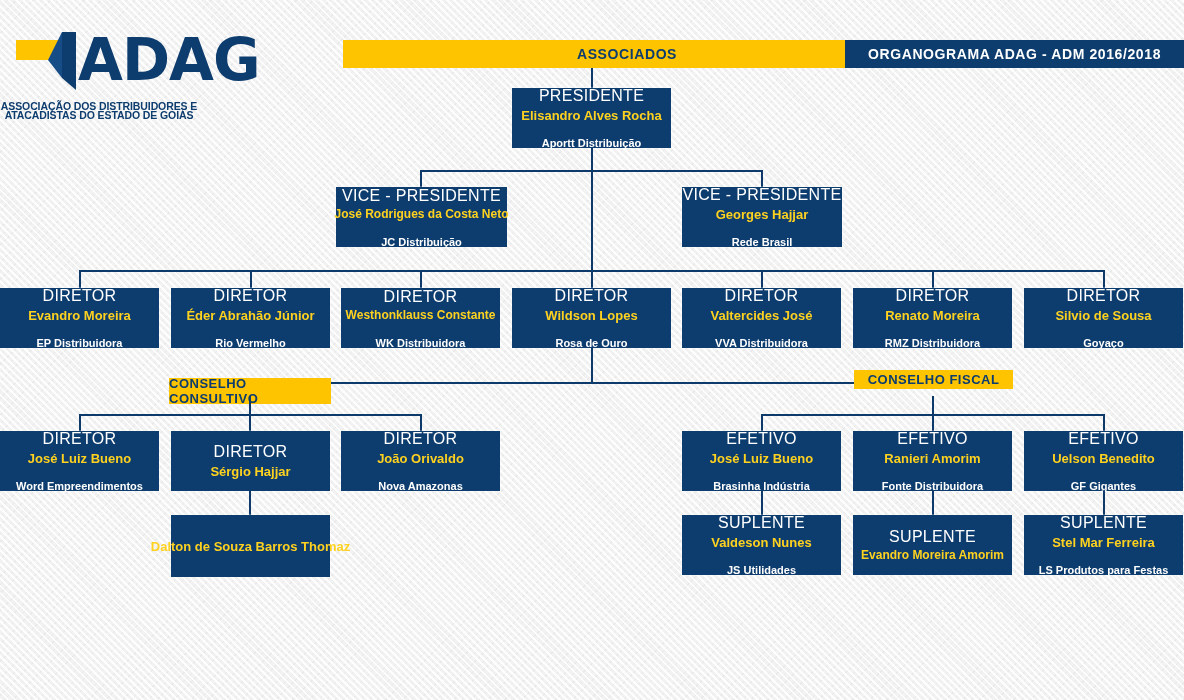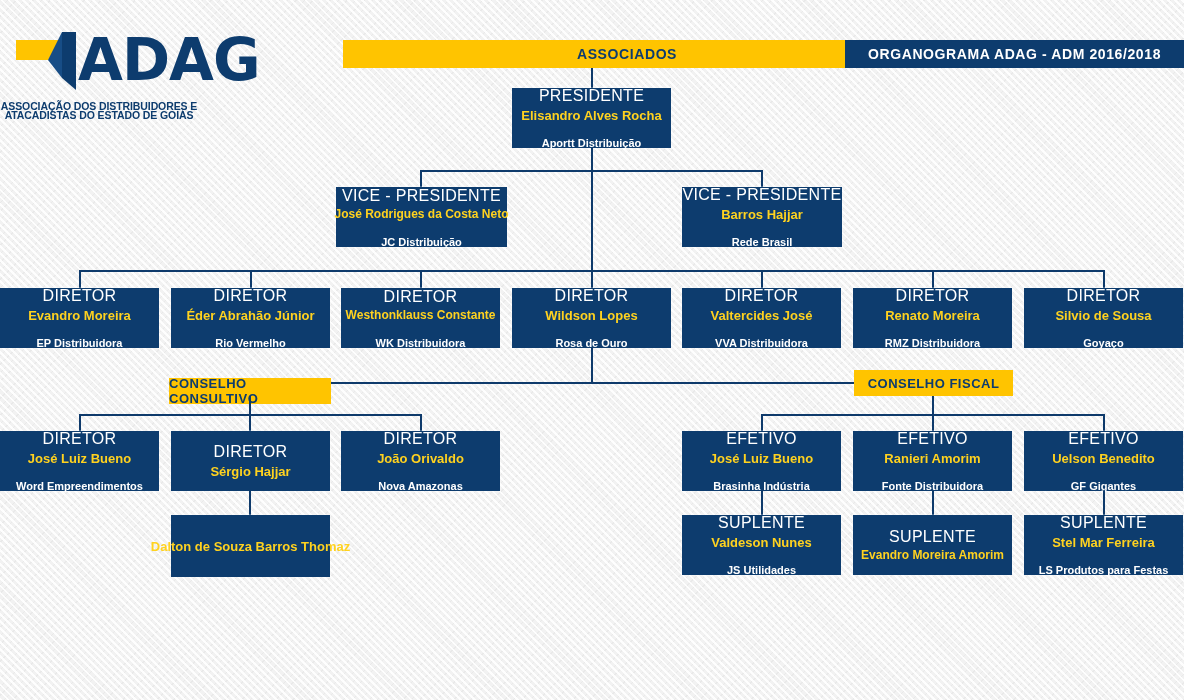--- a/index.html
+++ b/index.html
@@ -119,21 +119,21 @@
   <div class="ln lnv" style="left:420px; top:170px; width:2px; height:17px;"></div>
   <div class="ln lnv" style="left:761px; top:170px; width:2px; height:17px;"></div>
 
   <div class="box" style="left:336px; top:187px; width:171px; height:60px;">
     <div class="role">VICE - PRESIDENTE</div>
     <div class="pname sm">José Rodrigues da Costa Neto</div>
     <div class="comp">JC Distribuição</div>
   </div>
   <div class="box" style="left:682px; top:187px; width:160px; height:60px;">
     <div class="role">VICE - PRESIDENTE</div>
-    <div class="pname">Barros Hajjar</div>
+    <div class="pname">Georges Hajjar</div>
     <div class="comp">Rede Brasil</div>
   </div>
 
   <div class="ln lnv" style="left:591px; top:172px; width:2px; height:98px;"></div>
 
   <div class="ln lnh" style="left:79px; top:270px; width:1025px; height:2px;"></div>
   <div class="ln lnv" style="left:79px;   top:270px; height:18px;"></div>
   <div class="ln lnv" style="left:250px;  top:270px; height:18px;"></div>
   <div class="ln lnv" style="left:420px;  top:270px; height:18px;"></div>
   <div class="ln lnv" style="left:591px;  top:270px; height:18px;"></div>
@@ -174,21 +174,21 @@
   <div class="box" style="left:1024px; top:288px; width:159px; height:60px;">
     <div class="role">DIRETOR</div>
     <div class="pname">Silvio de Sousa</div>
     <div class="comp">Goyaço</div>
   </div>
 
   <div class="ln lnv" style="left:591px; top:348px; height:35px;"></div>
   <div class="ln lnh" style="left:330px; top:382px; width:534px; height:2px;"></div>
 
   <div class="bar bar-council" style="left:169px; top:370px; width:162px; height:26px;margin-top:8px;">CONSELHO CONSULTIVO</div>
-  <div class="bar bar-council" style="left:854px; top:370px; width:159px; height:26px;">CONSELHO FISCAL</div>
+  <div class="bar bar-council" style="left:854px; top:370px; width:159px; height:19px;">CONSELHO FISCAL</div>
 
   <div class="ln lnv" style="left:249px; top:396px; height:19px;"></div>
   <div class="ln lnh" style="left:79px; top:414px; width:342px; height:2px;"></div>
   <div class="ln lnv" style="left:79px;  top:414px; height:17px;"></div>
   <div class="ln lnv" style="left:249px; top:414px; height:17px;"></div>
   <div class="ln lnv" style="left:420px; top:414px; height:17px;"></div>
 
   <div class="box" style="left:0px; top:431px; width:159px; height:60px;">
     <div class="role">DIRETOR</div>
     <div class="pname">José Luiz Bueno</div>

